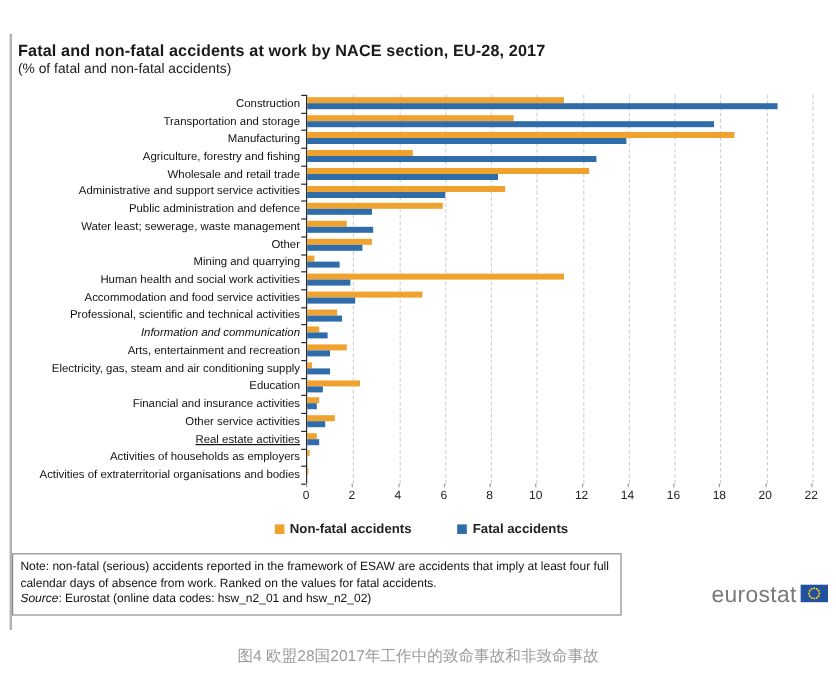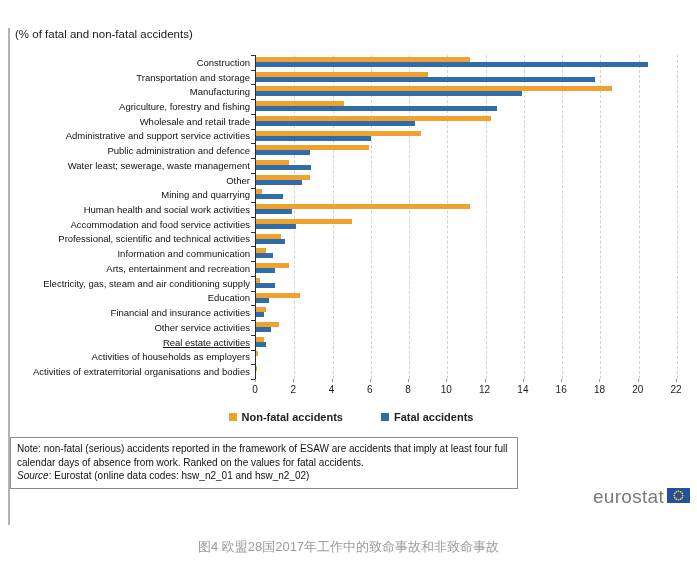--- a/index.html
+++ b/index.html
@@ -31,38 +31,39 @@
   .logo-text { font-size: 19px; color: #7a7a7a; letter-spacing: 0.3px; }
   .caption { position: absolute; top: 538px; left: 0; width: 100%; text-align: center;
     font-size: 13px; color: #9b9b9b; }
 </style>
 </head>
 <body>
 
 <div class="left-border"></div>
 
 <div class="figure">
+  <div class="title">Fatal and non-fatal accidents at work by NACE section, EU-28, 2017</div>
   <div class="subtitle">(% of fatal and non-fatal accidents)</div>
 
   <div class="chart-wrap">
     <div class="labels">
         <div class="cat-label" style="height: 14.7273px;">Construction</div>
         <div class="cat-label" style="height: 14.7273px;">Transportation and storage</div>
         <div class="cat-label" style="height: 14.7273px;">Manufacturing</div>
         <div class="cat-label" style="height: 14.7273px;">Agriculture, forestry and fishing</div>
         <div class="cat-label" style="height: 14.7273px;">Wholesale and retail trade</div>
         <div class="cat-label" style="height: 14.7273px;">Administrative and support service activities</div>
         <div class="cat-label" style="height: 14.7273px;">Public administration and defence</div>
         <div class="cat-label" style="height: 14.7273px;">Water least; sewerage, waste management</div>
         <div class="cat-label" style="height: 14.7273px;">Other</div>
         <div class="cat-label" style="height: 14.7273px;">Mining and quarrying</div>
         <div class="cat-label" style="height: 14.7273px;">Human health and social work activities</div>
         <div class="cat-label" style="height: 14.7273px;">Accommodation and food service activities</div>
         <div class="cat-label" style="height: 14.7273px;">Professional, scientific and technical activities</div>
-        <div class="cat-label" style="height: 14.7273px;">Information and communication</div>
+        <div class="cat-label" style="height: 14.7273px; font-style: italic;">Information and communication</div>
         <div class="cat-label" style="height: 14.7273px;">Arts, entertainment and recreation</div>
         <div class="cat-label" style="height: 14.7273px;">Electricity, gas, steam and air conditioning supply</div>
         <div class="cat-label" style="height: 14.7273px;">Education</div>
         <div class="cat-label" style="height: 14.7273px;">Financial and insurance activities</div>
         <div class="cat-label" style="height: 14.7273px;">Other service activities</div>
         <div class="cat-label" style="height: 14.7273px; text-decoration: underline;">Real estate activities</div>
         <div class="cat-label" style="height: 14.7273px;">Activities of households as employers</div>
         <div class="cat-label" style="height: 14.7273px;">Activities of extraterritorial organisations and bodies</div>
       </div>
     <div class="plot" style="height: 324px;">

